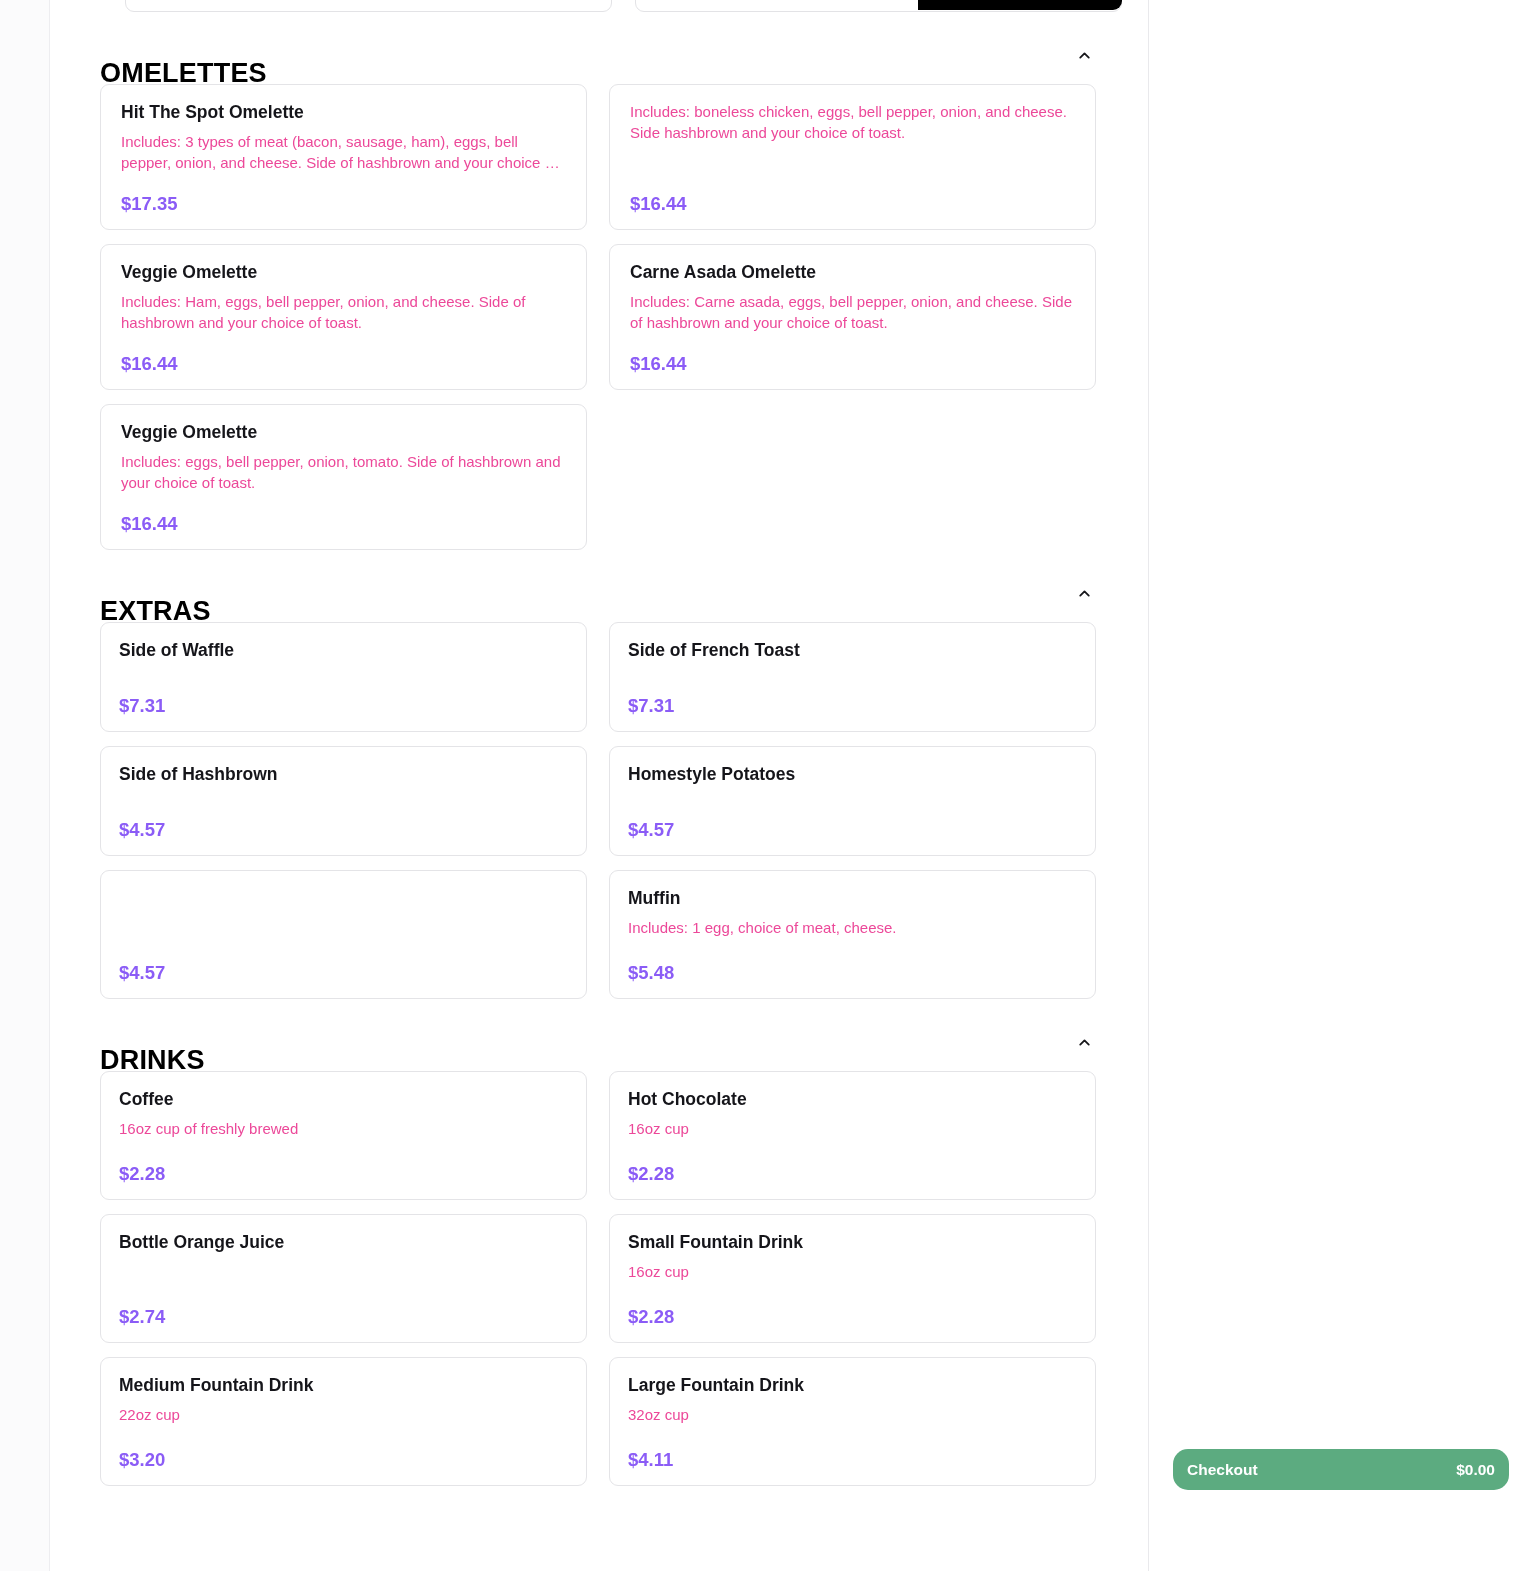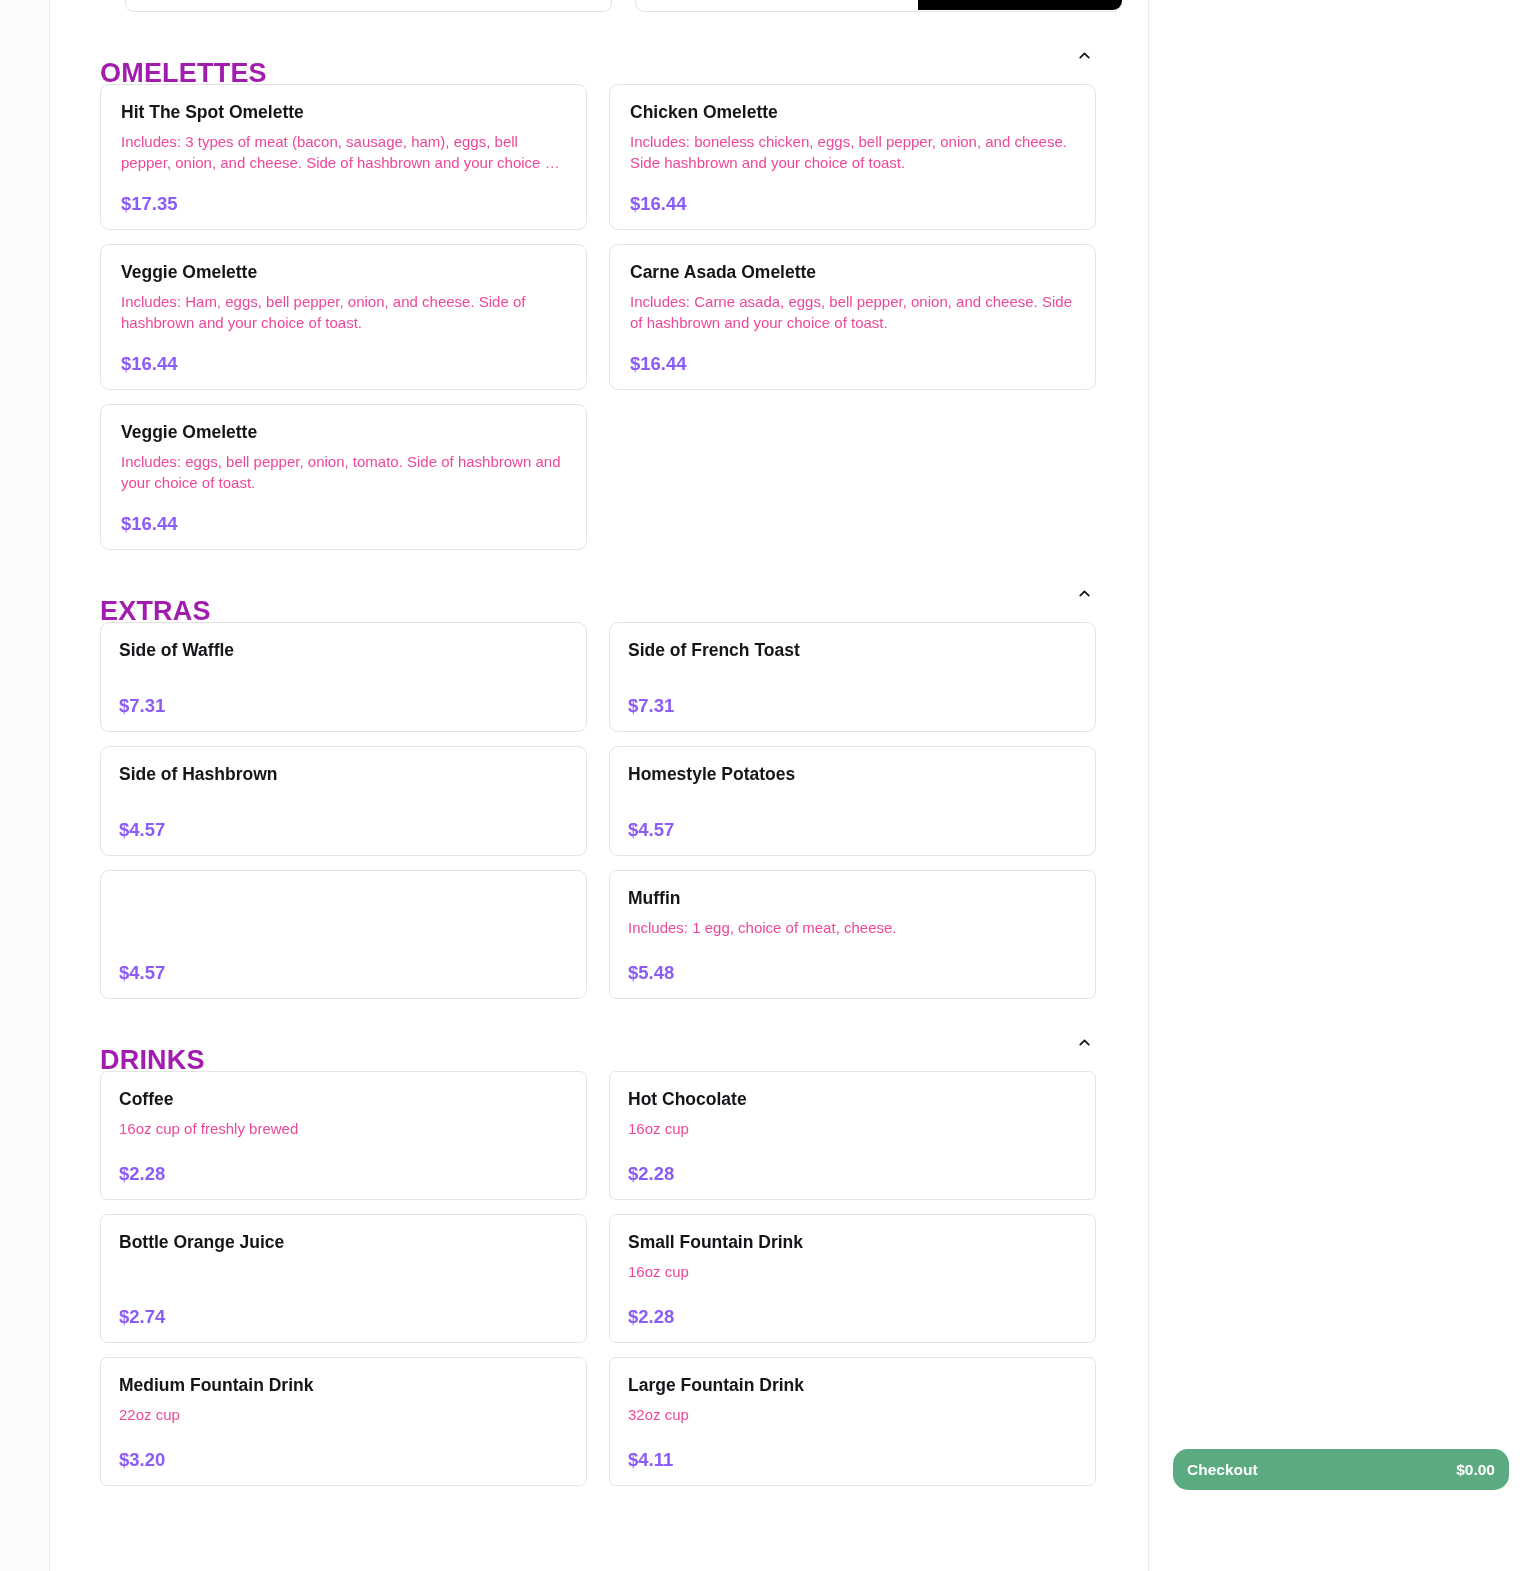--- a/index.html
+++ b/index.html
@@ -74,21 +74,21 @@
     align-items: center;
     justify-content: space-between;
     padding: 0 22px 0 22px;
     height: 58px;
     margin-top: 14px;
   }
   .section-title {
     font-size: 27px;
     font-weight: 700;
     letter-spacing: 0.2px;
-    color: #a21caf;
+    color: #000000;
     line-height: 1;
     margin-top: 36px;
   }
   .chevron-btn {
     width: 34px;
     height: 34px;
     display: flex;
     align-items: center;
     justify-content: center;
     cursor: pointer;
@@ -135,21 +135,21 @@
     font-size: 18.5px;
     font-weight: 700;
     color: #8b5cf6;
     margin-top: auto;
     padding-top: 10px;
     line-height: 1;
   }
 
   
   .item-card.tall      { min-height: 146px; padding-left: 20px; }
-  .item-card.mid       { min-height: 129px; border-radius: 7px; }
+  .item-card.mid       { min-height: 129px; }
   .item-card.plain     { min-height: 110px; }
 
   
   .cart-panel {
     flex: 1 1 auto;
     height: 1571px;
     background: #ffffff;
     border-left: 1px solid #e9e9ec;
     position: relative;
   }
@@ -201,21 +201,20 @@
               </svg>
             </button>
           </div>
           <div class="item-grid">
             <div class="item-card tall">
               <div class="item-name">Hit The Spot Omelette</div>
               <div class="item-desc">Includes: 3 types of meat (bacon, sausage, ham), eggs, bell pepper, onion, and cheese. Side of hashbrown and your choice …</div>
               <div class="item-price">$17.35</div>
             </div>
             <div class="item-card tall">
-              <div class="item-name">Chicken Omelette</div>
               <div class="item-desc">Includes: boneless chicken, eggs, bell pepper, onion, and cheese. Side hashbrown and your choice of toast.</div>
               <div class="item-price">$16.44</div>
             </div>
             <div class="item-card tall">
               <div class="item-name">Veggie Omelette</div>
               <div class="item-desc">Includes: Ham, eggs, bell pepper, onion, and cheese. Side of hashbrown and your choice of toast.</div>
               <div class="item-price">$16.44</div>
             </div>
             <div class="item-card tall">
               <div class="item-name">Carne Asada Omelette</div>

